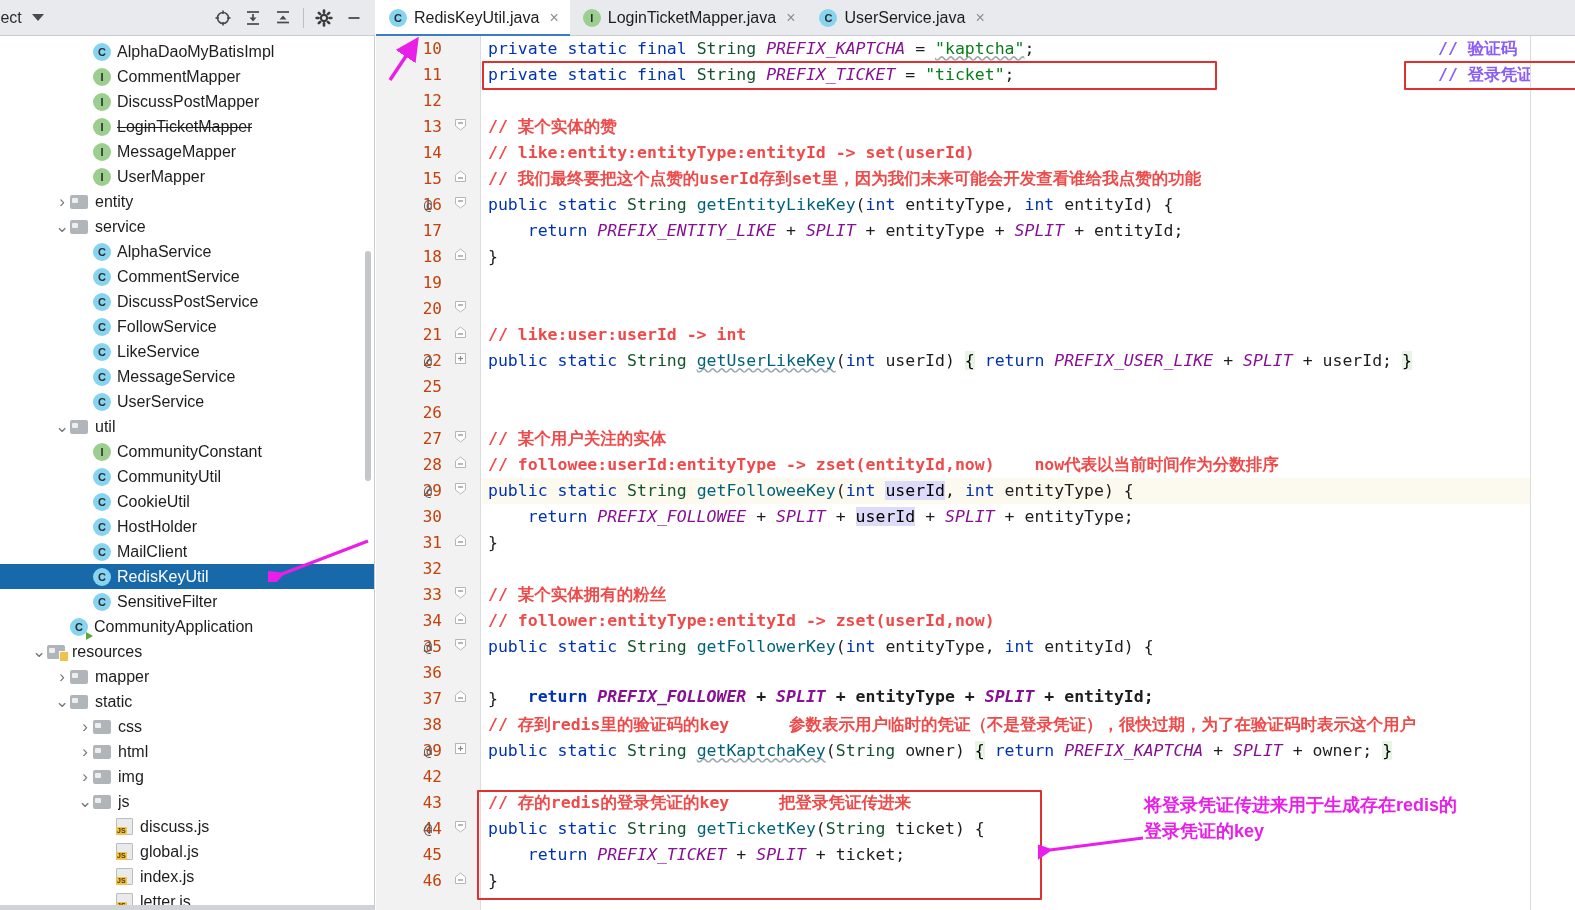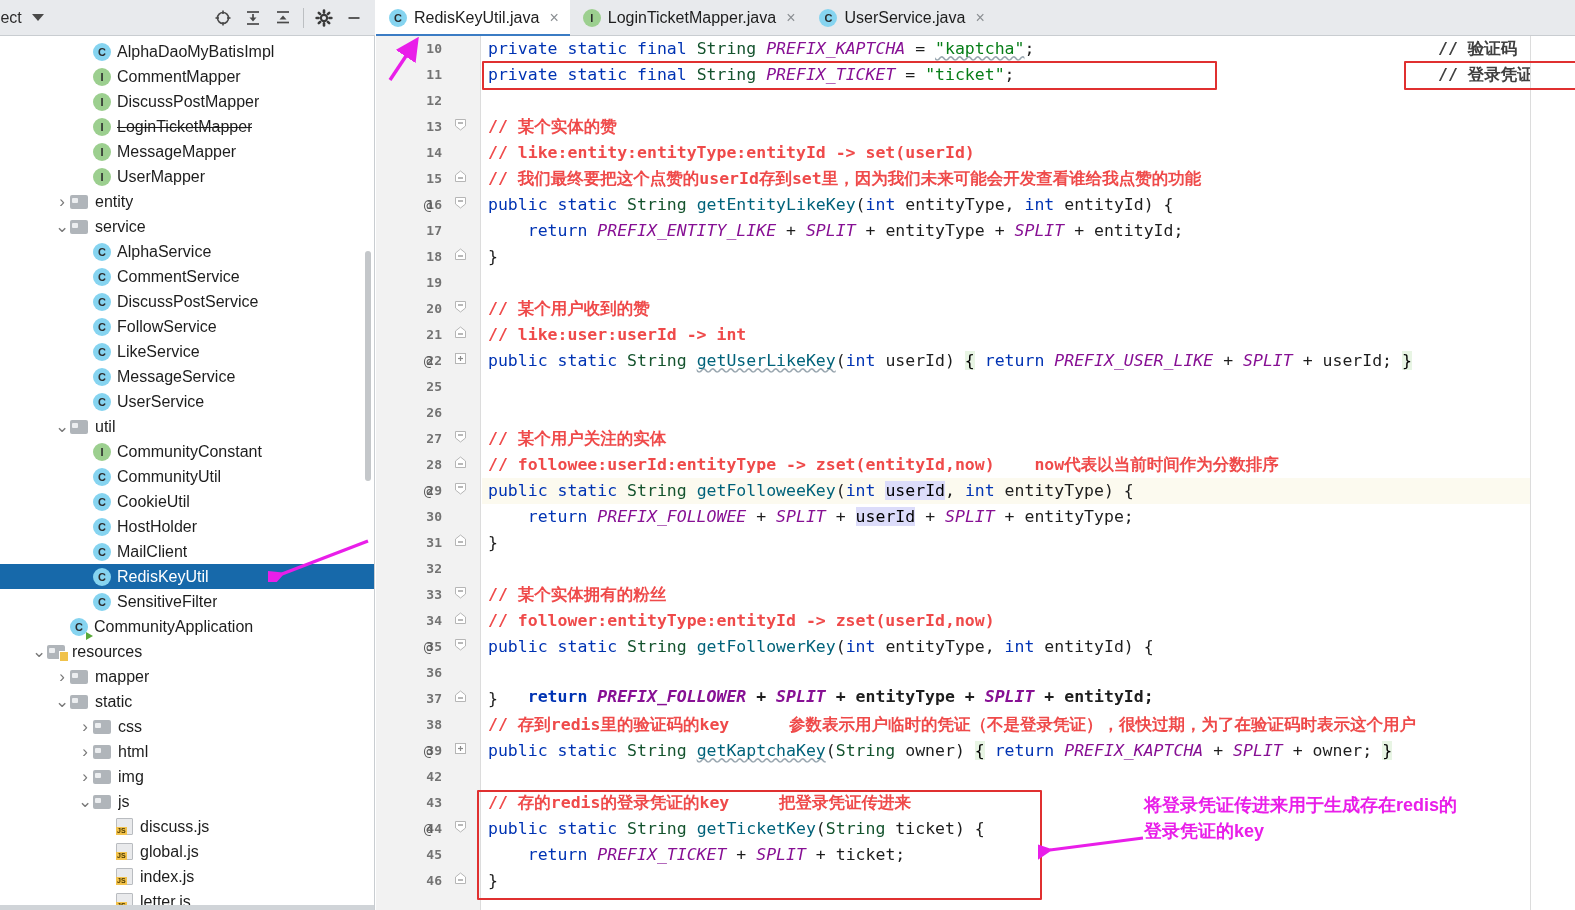--- a/index.html
+++ b/index.html
@@ -130,22 +130,22 @@
   #gutter {
     position: absolute; left: 0; top: 0; width: 70px; height: 874px;
     background: #f2f2f2;
   }
   #gutter-divider {
     position: absolute; left: 70px; top: 0; width: 35px; height: 874px;
     background: #f2f2f2; border-right: 1px solid #dcdcdc;
   }
   .ln {
     position: absolute; right: 4px; width: 64px; text-align: right;
-    font-family: "DejaVu Sans Mono", monospace; font-size: 13px; color: #737373;
-    line-height: 26px; height: 26px; font-weight: bold;
+    font-family: "DejaVu Sans Mono", monospace; font-size: 16px; color: #c2410c;
+    line-height: 26px; height: 26px;
   }
   .at {
     position: absolute; left: 44px; width: 16px; text-align: center;
     font-family: "DejaVu Sans Mono", monospace; font-size: 14px; color: #5a5a5a;
     line-height: 26px; height: 26px;
   }
   .fold {
     position: absolute; left: 76px; width: 16px; height: 26px;
     line-height: 26px; text-align: center; font-size: 11px; color: #9a9a9a;
     cursor: pointer;
@@ -162,21 +162,21 @@
   }
   .cl.current { background: #fcfaef; }
 
   
   .kw   { color: #0033b3; }
   .typ  { color: #14532d; }
   .cnst { color: #871094; font-style: italic; }
   .mth  { color: #00627a; }
   .str  { color: #067d17; }
   .cmt  { color: #ef4a4a; font-weight: bold; }
-  .cmt-note { color: #404040; font-weight: bold; }
+  .cmt-note { color: #8b5cf6; font-weight: bold; }
   .pun  { color: #1d1d1d; }
   .fold-brace { background: #e8f5e4; }
   .hl-ident { background: #dcdcfa; }
   .squiggle {
     text-decoration: underline wavy #9aa7b0;
     text-decoration-skip-ink: none;
   }
 
   
   .redbox {
@@ -603,21 +603,20 @@
           <div class="cl" style="top: 26px;"><span class="kw">private static final </span><span class="typ">String </span><span class="cnst">PREFIX_TICKET</span><span class="pun"> = </span><span class="str">"ticket"</span><span class="pun">;</span></div>
           <div class="cl" style="top: 26px; left: 950px; right: auto;"><span class="cmt-note">// 登录凭证</span></div>
           <div class="cl" style="top: 52px;"></div>
           <div class="cl" style="top: 78px;"><span class="cmt">// 某个实体的赞</span></div>
           <div class="cl" style="top: 104px;"><span class="cmt">// like:entity:entityType:entityId -&gt; set(userId)</span></div>
           <div class="cl" style="top: 130px;"><span class="cmt">// 我们最终要把这个点赞的userId存到set里，因为我们未来可能会开发查看谁给我点赞的功能</span></div>
           <div class="cl" style="top: 156px;"><span class="kw">public static </span><span class="typ">String </span><span class="mth">getEntityLikeKey</span><span class="pun">(</span><span class="kw">int</span><span class="pun"> entityType, </span><span class="kw">int</span><span class="pun"> entityId) {</span></div>
           <div class="cl" style="top: 182px;"><span class="kw">    return </span><span class="cnst">PREFIX_ENTITY_LIKE</span><span class="pun"> + </span><span class="cnst">SPLIT</span><span class="pun"> + entityType + </span><span class="cnst">SPLIT</span><span class="pun"> + entityId;</span></div>
           <div class="cl" style="top: 208px;"><span class="pun">}</span></div>
           <div class="cl" style="top: 234px;"></div>
-          <div class="cl" style="top: 260px;"><span class="cmt">// 某个用户收到的赞</span></div>
           <div class="cl" style="top: 286px;"><span class="cmt">// like:user:userId -&gt; int</span></div>
           <div class="cl" style="top: 312px;"><span class="kw">public static </span><span class="typ">String </span><span class="mth squiggle">getUserLikeKey</span><span class="pun">(</span><span class="kw">int</span><span class="pun"> userId) </span><span class="fold-brace">{</span><span class="pun"> </span><span class="kw">return </span><span class="cnst">PREFIX_USER_LIKE</span><span class="pun"> + </span><span class="cnst">SPLIT</span><span class="pun"> + userId; </span><span class="fold-brace">}</span></div>
           <div class="cl" style="top: 338px;"></div>
           <div class="cl" style="top: 364px;"></div>
           <div class="cl" style="top: 390px;"><span class="cmt">// 某个用户关注的实体</span></div>
           <div class="cl" style="top: 416px;"><span class="cmt">// followee:userId:entityType -&gt; zset(entityId,now)</span><span class="pun">    </span><span class="cmt">now代表以当前时间作为分数排序</span></div>
           <div class="cl current" style="top: 442px;"><span class="kw">public static </span><span class="typ">String </span><span class="mth">getFolloweeKey</span><span class="pun">(</span><span class="kw">int</span><span class="pun"> </span><span class="hl-ident">userId</span><span class="pun">, </span><span class="kw">int</span><span class="pun"> entityType) {</span></div>
           <div class="cl" style="top: 468px;"><span class="kw">    return </span><span class="cnst">PREFIX_FOLLOWEE</span><span class="pun"> + </span><span class="cnst">SPLIT</span><span class="pun"> + </span><span class="hl-ident">userId</span><span class="pun"> + </span><span class="cnst">SPLIT</span><span class="pun"> + entityType;</span></div>
           <div class="cl" style="top: 494px;"><span class="pun">}</span></div>
           <div class="cl" style="top: 520px;"></div>

